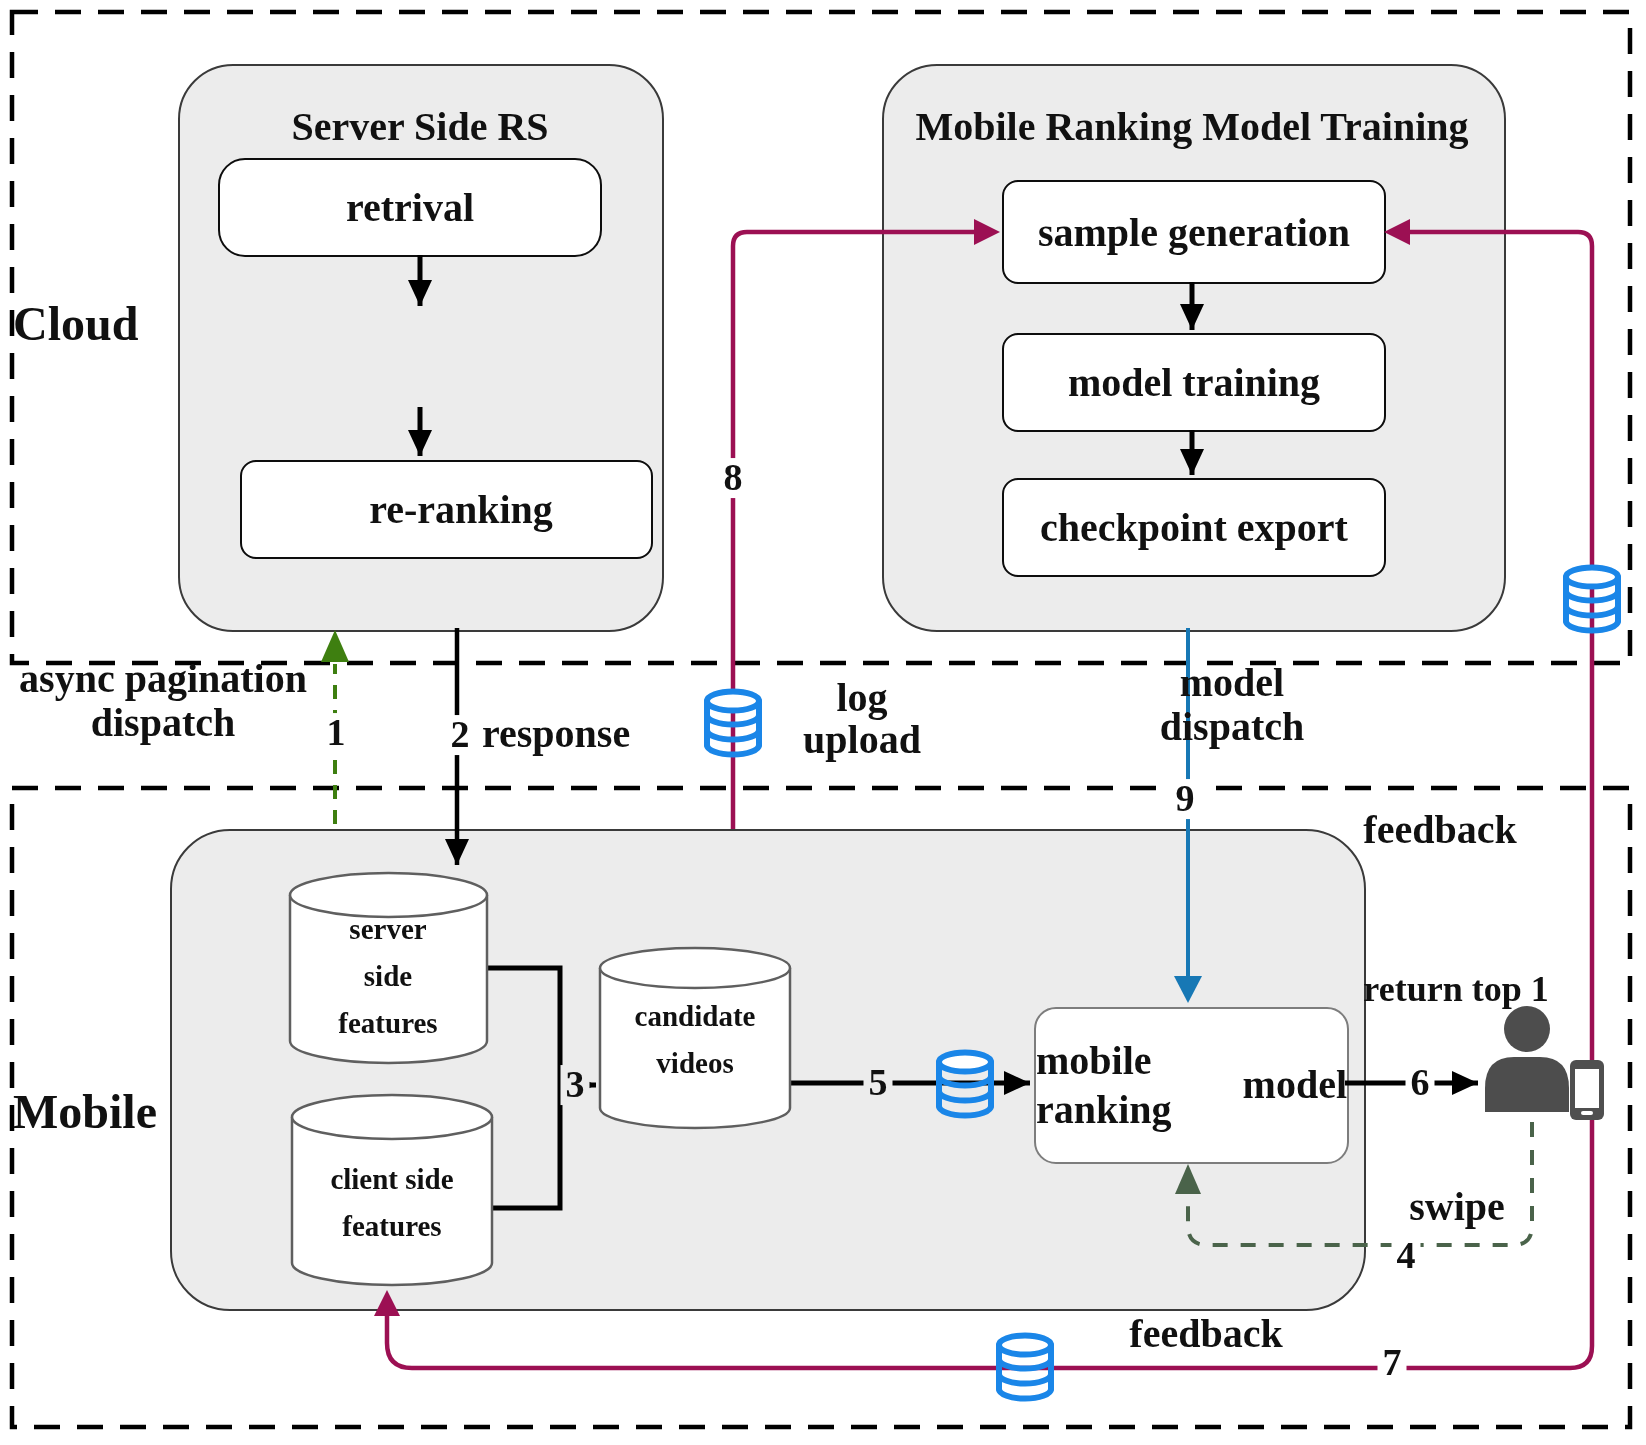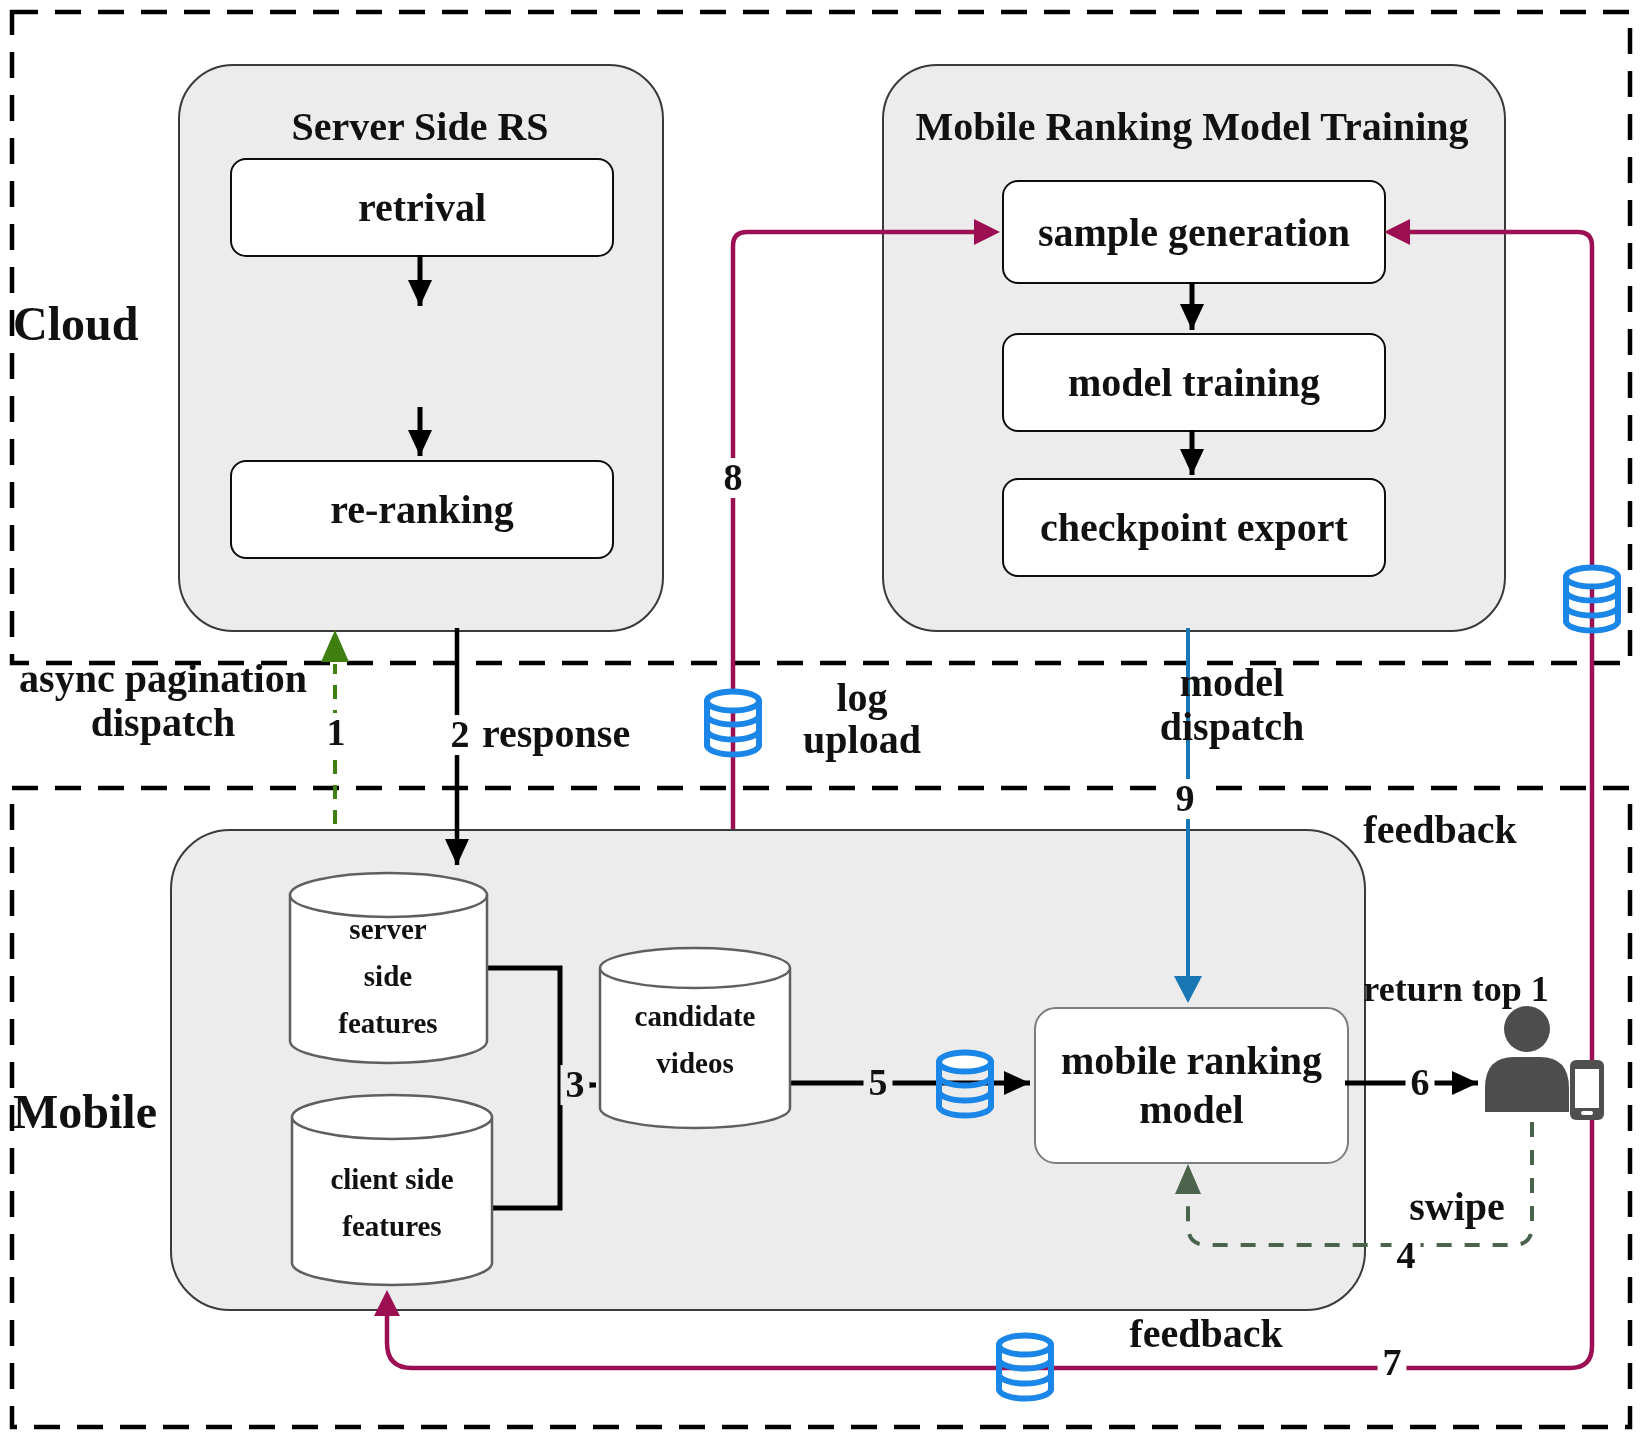--- a/index.html
+++ b/index.html
@@ -2,45 +2,45 @@
 <html><head>
 <meta charset="utf-8">
 <style>
   html,body{margin:0;padding:0;background:#fff;}
   .canvas{position:relative;width:1646px;height:1445px;background:#fff;overflow:hidden;
           font-family:"Liberation Serif","DejaVu Serif",serif;color:#111;}
   .layer-svg{position:absolute;left:0;top:0;z-index:3;pointer-events:none;}
   .grp{position:absolute;z-index:1;background:#ececec;border:2px solid #3a3a3a;border-radius:55px;}
   .node{position:absolute;z-index:2;background:#fff;border:2.5px solid #0d0d0d;border-radius:16px;
         display:flex;align-items:center;justify-content:center;font-size:40px;font-weight:600;}
-  .node-gray{border:2px solid #7d7d7d;border-radius:22px;flex-direction:column;line-height:1.22;}
+  .node-gray{border:2px solid #7d7d7d;border-radius:22px;line-height:1.22;}
   .lbl{position:absolute;z-index:4;font-weight:600;white-space:nowrap;}
   .c{transform:translate(-50%,-50%);}
   .region-lbl{font-size:48px;}
   .title{font-size:40px;}
   .ann{font-size:40px;}
   .small{font-size:36px;}
   .num{position:absolute;z-index:4;font-size:38px;font-weight:600;background:#fff;padding:0 5px;
        transform:translate(-50%,-50%);line-height:1.05;}
   .num-gray{background:#ececec;}
   .cyl-lbl{position:absolute;z-index:4;font-size:29px;font-weight:700;transform:translate(-50%,-50%);white-space:nowrap;}
 </style>
 </head>
 <body>
 
 <div class="canvas">
 
   <div class="grp" style="left:178px;top:64px;width:482px;height:564px;"></div>
   <div class="grp" style="left:882px;top:64px;width:620px;height:564px;"></div>
   <div class="grp" style="left:170px;top:829px;width:1192px;height:478px;border-radius:60px;"></div>
 
-  <div class="node" style="left:230px;top:158px;width:380px;height:95px;">
+  <div class="node" style="left:218px;top:158px;width:380px;height:95px;border-radius:27px;">
     <span>retrival</span>
     </div>
-  <div class="node" style="left:230px;top:460px;width:380px;height:95px;">
+  <div class="node" style="left:240px;top:460px;width:380px;height:95px;padding-left:29px;">
     <span>re-ranking</span>
     </div>
 
   <div class="node" style="left:1002px;top:180px;width:380px;height:100px;">
     <span>sample generation</span>
     </div>
   <div class="node" style="left:1002px;top:478px;width:380px;height:95px;">
     <span>checkpoint export</span>
     </div>
   <div class="node" style="left:1002px;top:333px;width:380px;height:95px;">

